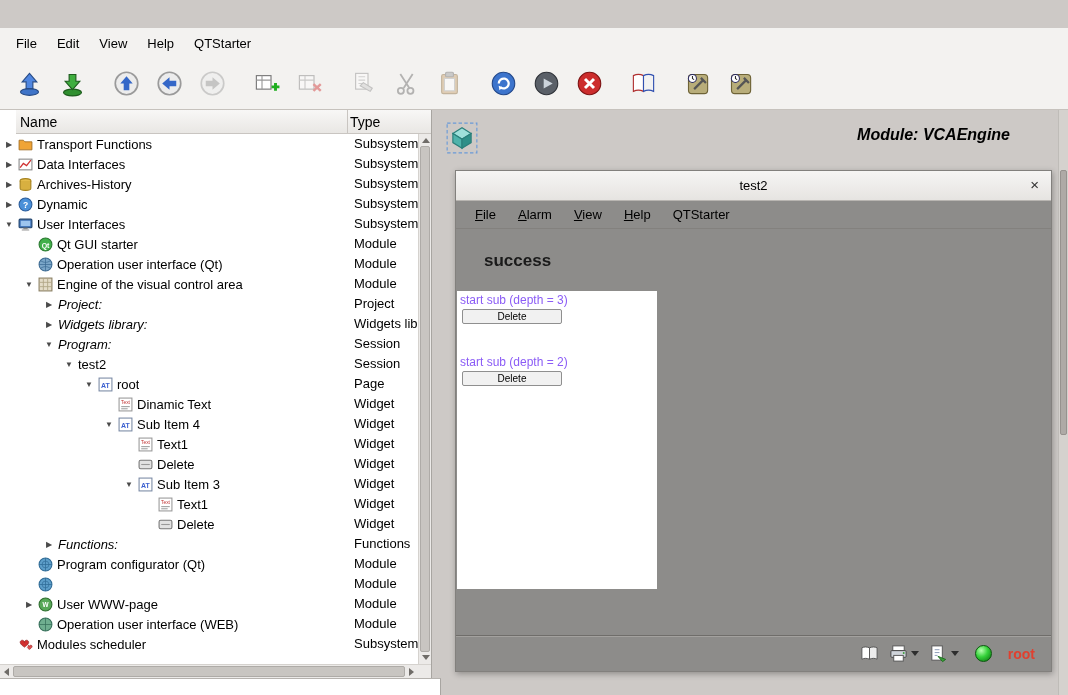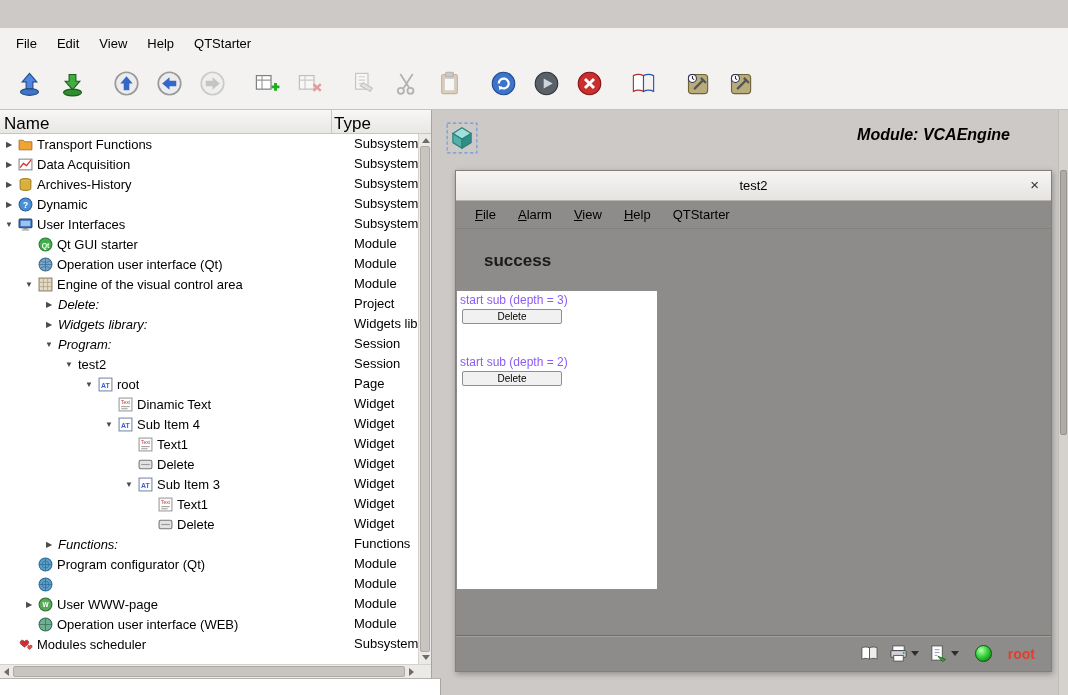--- a/index.html
+++ b/index.html
@@ -27,21 +27,21 @@
   .disabled{opacity:.45;}
 
   
   .main{position:absolute;left:0;top:110px;width:1068px;height:585px;}
   .right-area{position:absolute;left:433px;top:0;right:0;bottom:0;background:#cdc9c6;}
 
   
   .tree-panel{position:absolute;left:0;top:0;width:432px;height:568px;background:#fff;
     border-right:1px solid #a8a5a1;}
   .tree-header{display:flex;height:24px;background:linear-gradient(#f8f7f6,#e9e7e4);
-    border-bottom:1px solid #c9c5c1;font-size:17px;}
+    border-bottom:1px solid #c9c5c1;font-size:14px;margin-left:16px;}
   .th-name{width:332px;padding:4px 4px 0 4px;border-right:1px solid #c9c5c1;}
   .th-type{flex:1;padding:4px 2px 0 2px;}
   .tree-body{position:absolute;left:0;top:24px;right:13px;bottom:14px;overflow:hidden;}
   .trow{position:relative;height:20px;display:flex;align-items:center;font-size:13px;white-space:nowrap;}
   .trow .indent{flex:none;height:1px;}
   .trow .arrow{flex:none;width:18px;text-align:center;font-size:8px;color:#4a4a4a;}
   .trow .ticon{flex:none;width:15px;height:15px;margin-right:4px;}
   .trow .ticon svg{width:15px;height:15px;display:block;}
   .trow .tlabel{overflow:hidden;}
   .trow .ttype{position:absolute;left:354px;top:0;height:20px;line-height:20px;}
@@ -328,21 +328,21 @@
           </div>
           <div class="trow">
             <span class="indent" style="width: 0px;"></span>
             <span class="arrow">▶</span>
             <span class="ticon">
               <svg viewBox="0 0 14 14">
                 <rect x="1" y="2" width="12" height="10" fill="#fff" stroke="#888"></rect>
                 <polyline points="2,10 5,6 8,8 12,3" fill="none" stroke="#d03030" stroke-width="1.2"></polyline>
               </svg>
             </span>
-            <span class="tlabel">Data Acquisition</span>
+            <span class="tlabel">Data Interfaces</span>
             <span class="ttype">Subsystem</span>
           </div>
           <div class="trow">
             <span class="indent" style="width: 0px;"></span>
             <span class="arrow">▶</span>
             <span class="ticon">
               <svg viewBox="0 0 14 14">
                 <ellipse cx="7" cy="3.5" rx="5" ry="2" fill="#e8c050" stroke="#a5821e"></ellipse>
                 <path d="M2 3.5v7c0 1.1 2.2 2 5 2s5-.9 5-2v-7" fill="#d8b040" stroke="#a5821e"></path>
               </svg>
@@ -408,21 +408,21 @@
                 <rect x="1" y="1" width="12" height="12" fill="#e4dcc8" stroke="#8a7f63"></rect>
                 <path d="M1 5h12M1 9h12M5 1v12M9 1v12" stroke="#b0a585" stroke-width=".8"></path>
               </svg>
             </span>
             <span class="tlabel">Engine of the visual control area</span>
             <span class="ttype">Module</span>
           </div>
           <div class="trow">
             <span class="indent" style="width: 40px;"></span>
             <span class="arrow">▶</span>
-            <span class="tlabel italic">Delete:</span>
+            <span class="tlabel italic">Project:</span>
             <span class="ttype">Project</span>
           </div>
           <div class="trow">
             <span class="indent" style="width: 40px;"></span>
             <span class="arrow">▶</span>
             <span class="tlabel italic">Widgets library:</span>
             <span class="ttype">Widgets libr.</span>
           </div>
           <div class="trow">
             <span class="indent" style="width: 40px;"></span>

